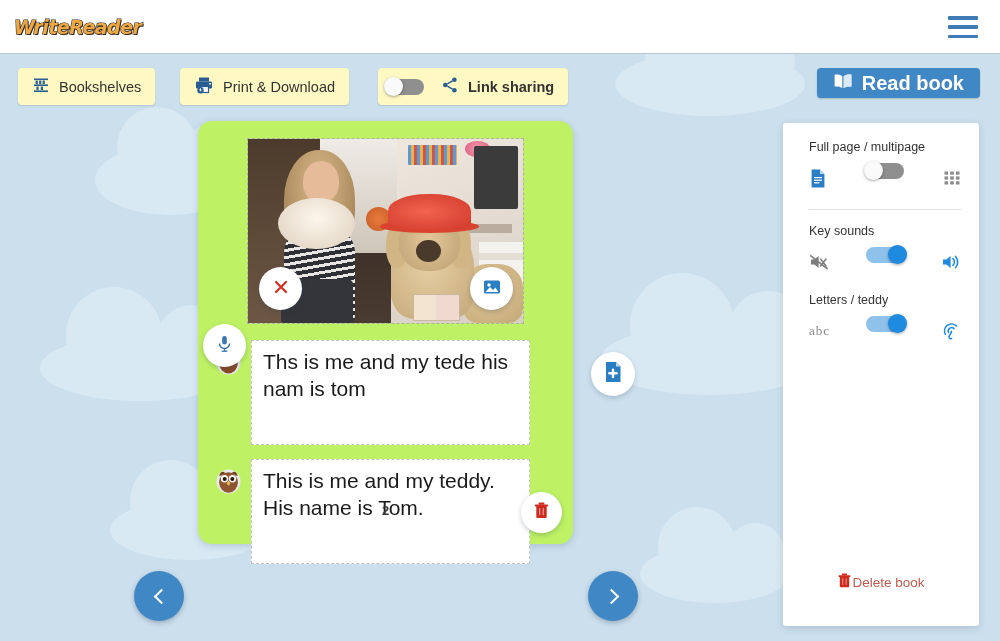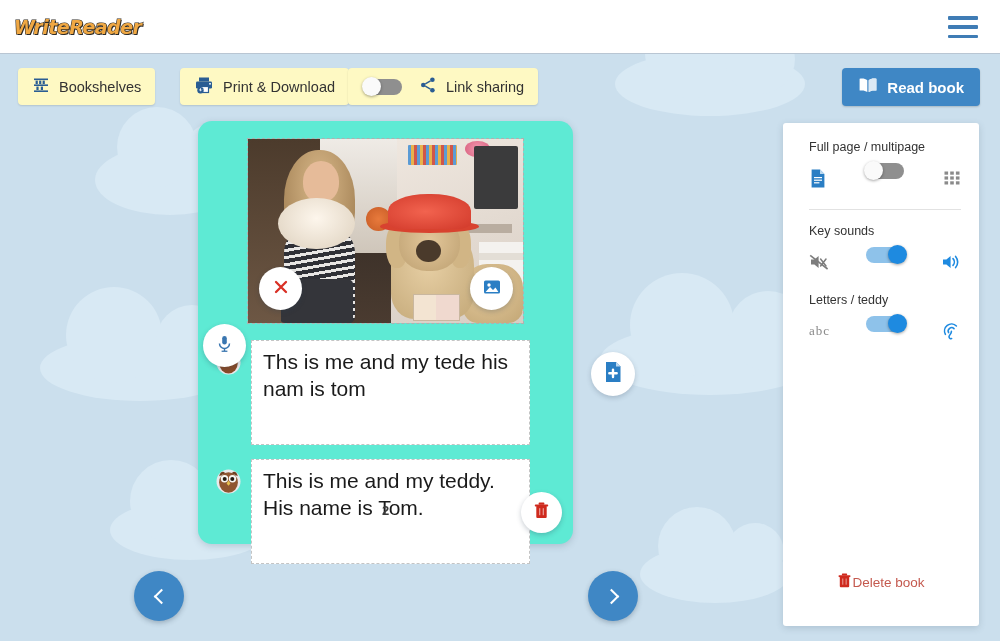--- a/index.html
+++ b/index.html
@@ -98,50 +98,50 @@
     display: flex; align-items: center;
     padding: 0 14px;
     font-size: 14.5px;
     color: #333;
     font-family: "Liberation Sans", sans-serif;
     cursor: pointer;
     gap: 9px;
   }
   .tb-bookshelves { left: 18px; }
   .tb-print { left: 180px; }
-  .tb-share { left: 348px; padding-left: 16px; }
+  .tb-share { left: 378px; padding-left: 8px; font-weight: bold; }
 
   .read-book {
     position: absolute; top: 68px; right: 20px;
-    height: 38px;
+    height: 30px;
     background: #3f87c5;
     border: none; border-radius: 4px;
     color: #fff;
-    font-size: 15px; font-weight: bold;
+    font-size: 20px; font-weight: bold;
     padding: 0 16px;
     display: flex; align-items: center; gap: 9px;
     box-shadow: 0 1px 2px rgba(0,0,0,0.18);
     cursor: pointer;
   }
 
   
   .switch { width: 38px; height: 16px; border-radius: 9px; position: relative; flex: none; }
   .switch .knob { position: absolute; width: 19px; height: 19px; border-radius: 50%; top: -2px;
                   box-shadow: 0 1px 3px rgba(0,0,0,0.35); }
   .switch.off { background: #8f8f8f; }
   .switch.off .knob { left: -2px; background: #fafafa; }
   .switch.on  { background: #8ec2ea; }
   .switch.on .knob { right: -3px; background: #1e8ae0; }
 
   
   .book-card {
     position: absolute;
     left: 198px; top: 121px;
     width: 375px; height: 423px;
-    background: #5eead4;
+    background: #bef264;
     border-radius: 14px;
     box-shadow: 0 2px 7px rgba(60,80,100,0.22);
     z-index: 10;
   }
 
   .photo-frame {
     position: absolute;
     left: 49px; top: 17px;
     width: 277px; height: 186px;
     border: 1px dashed #b0b0b0;

